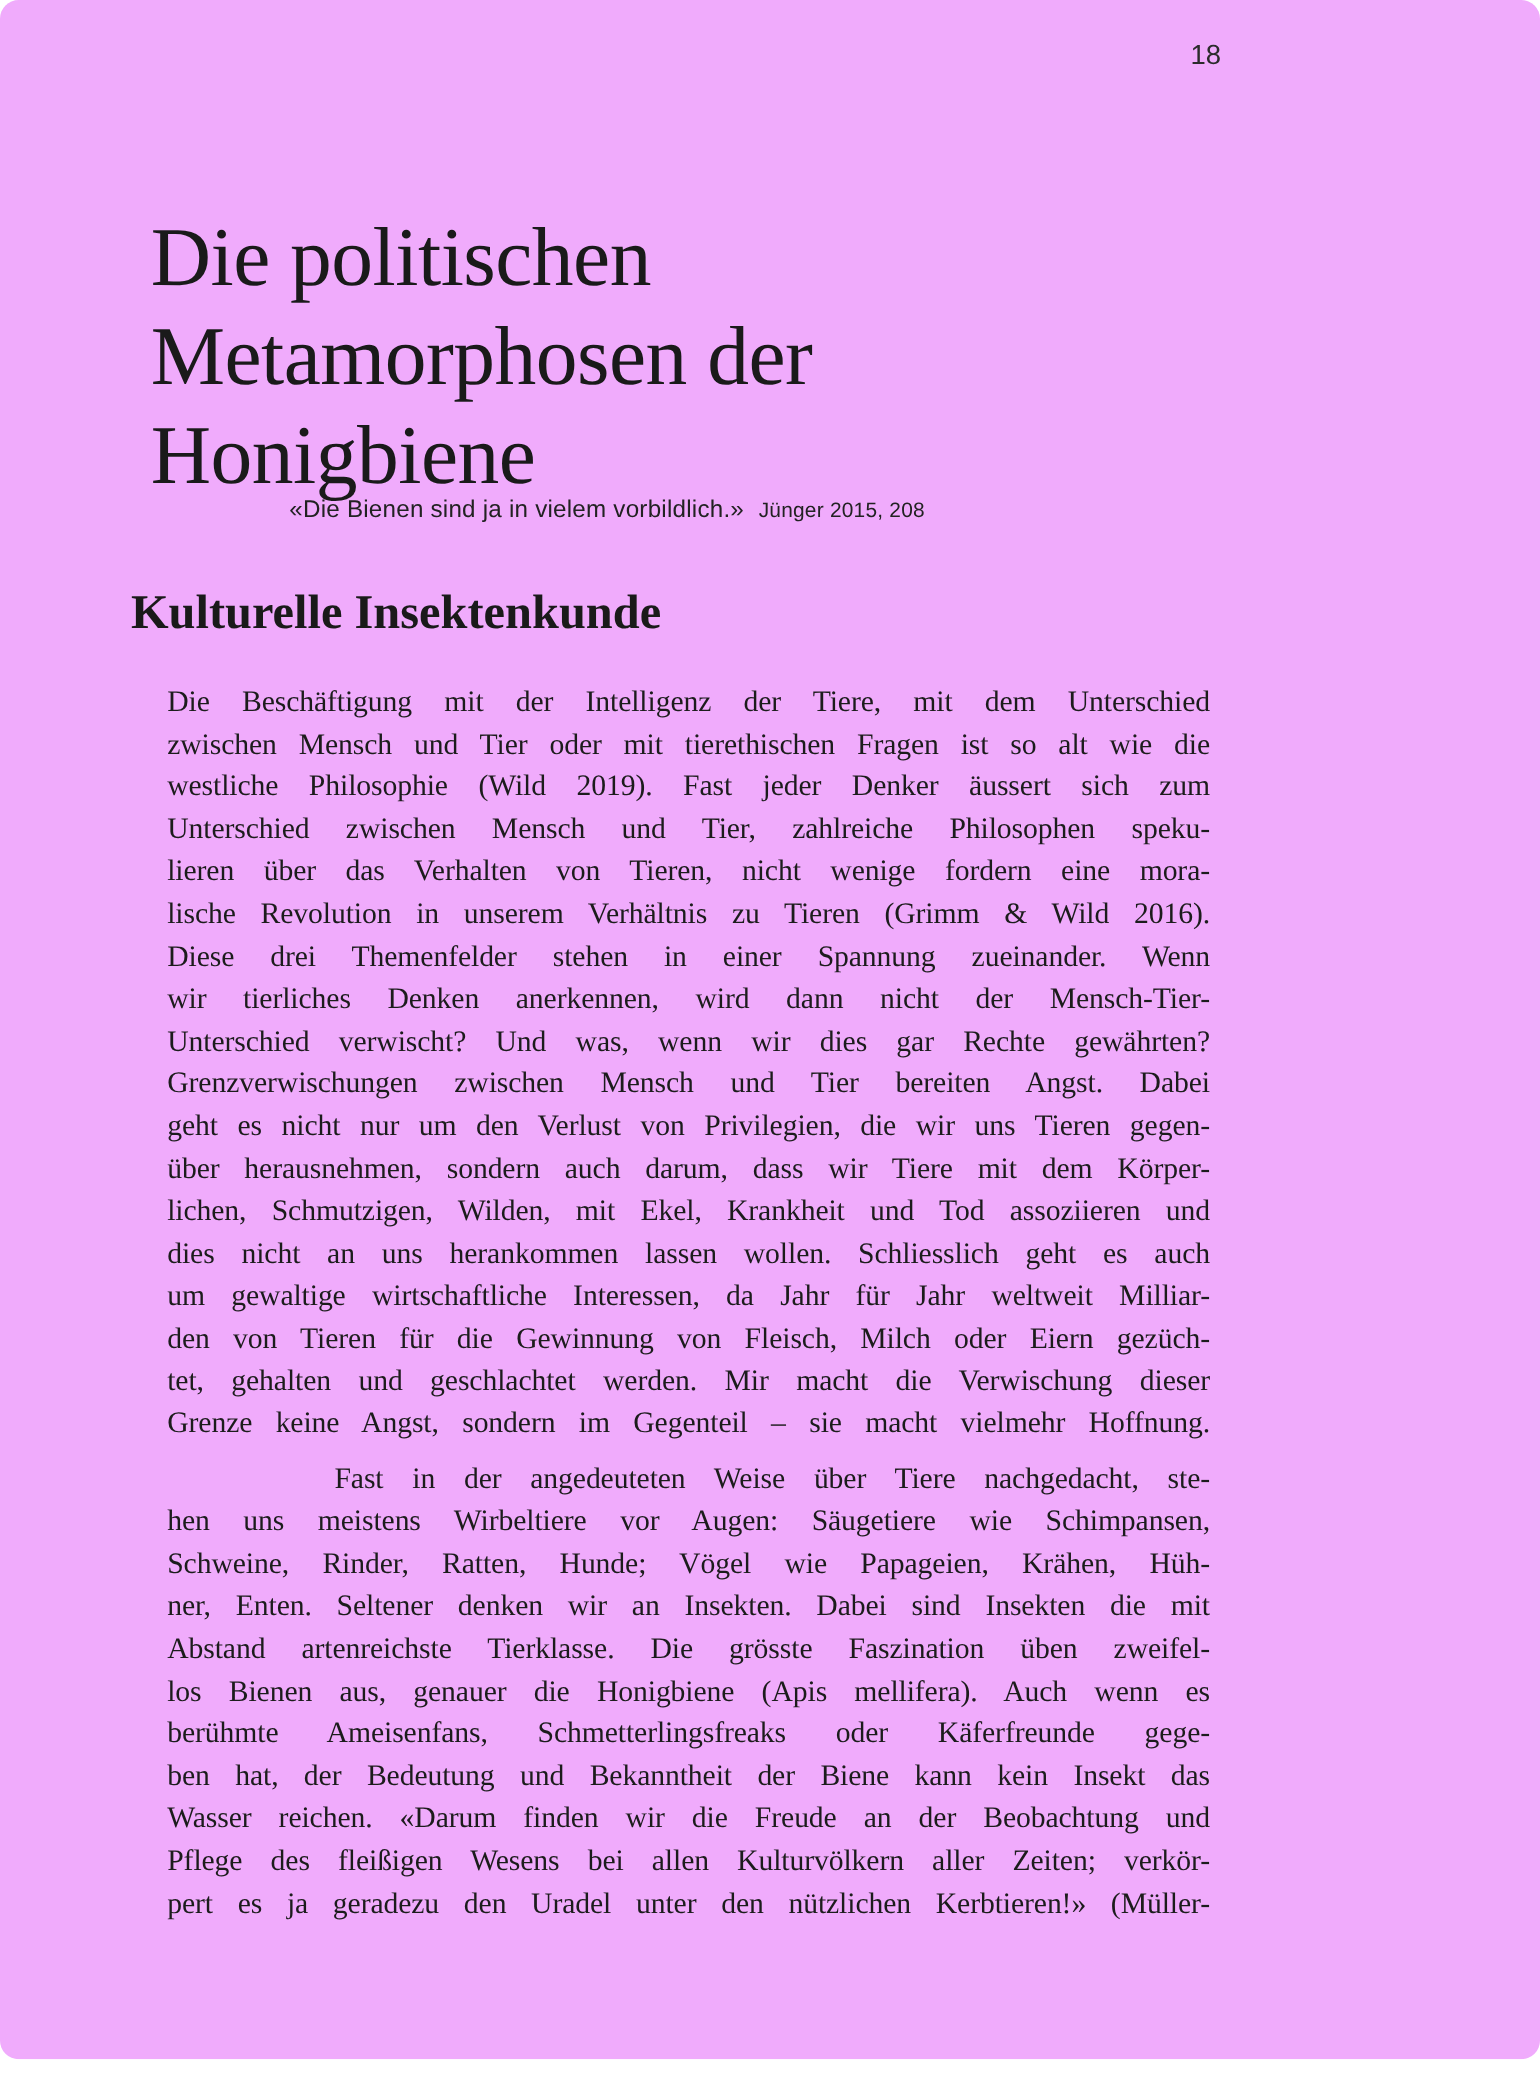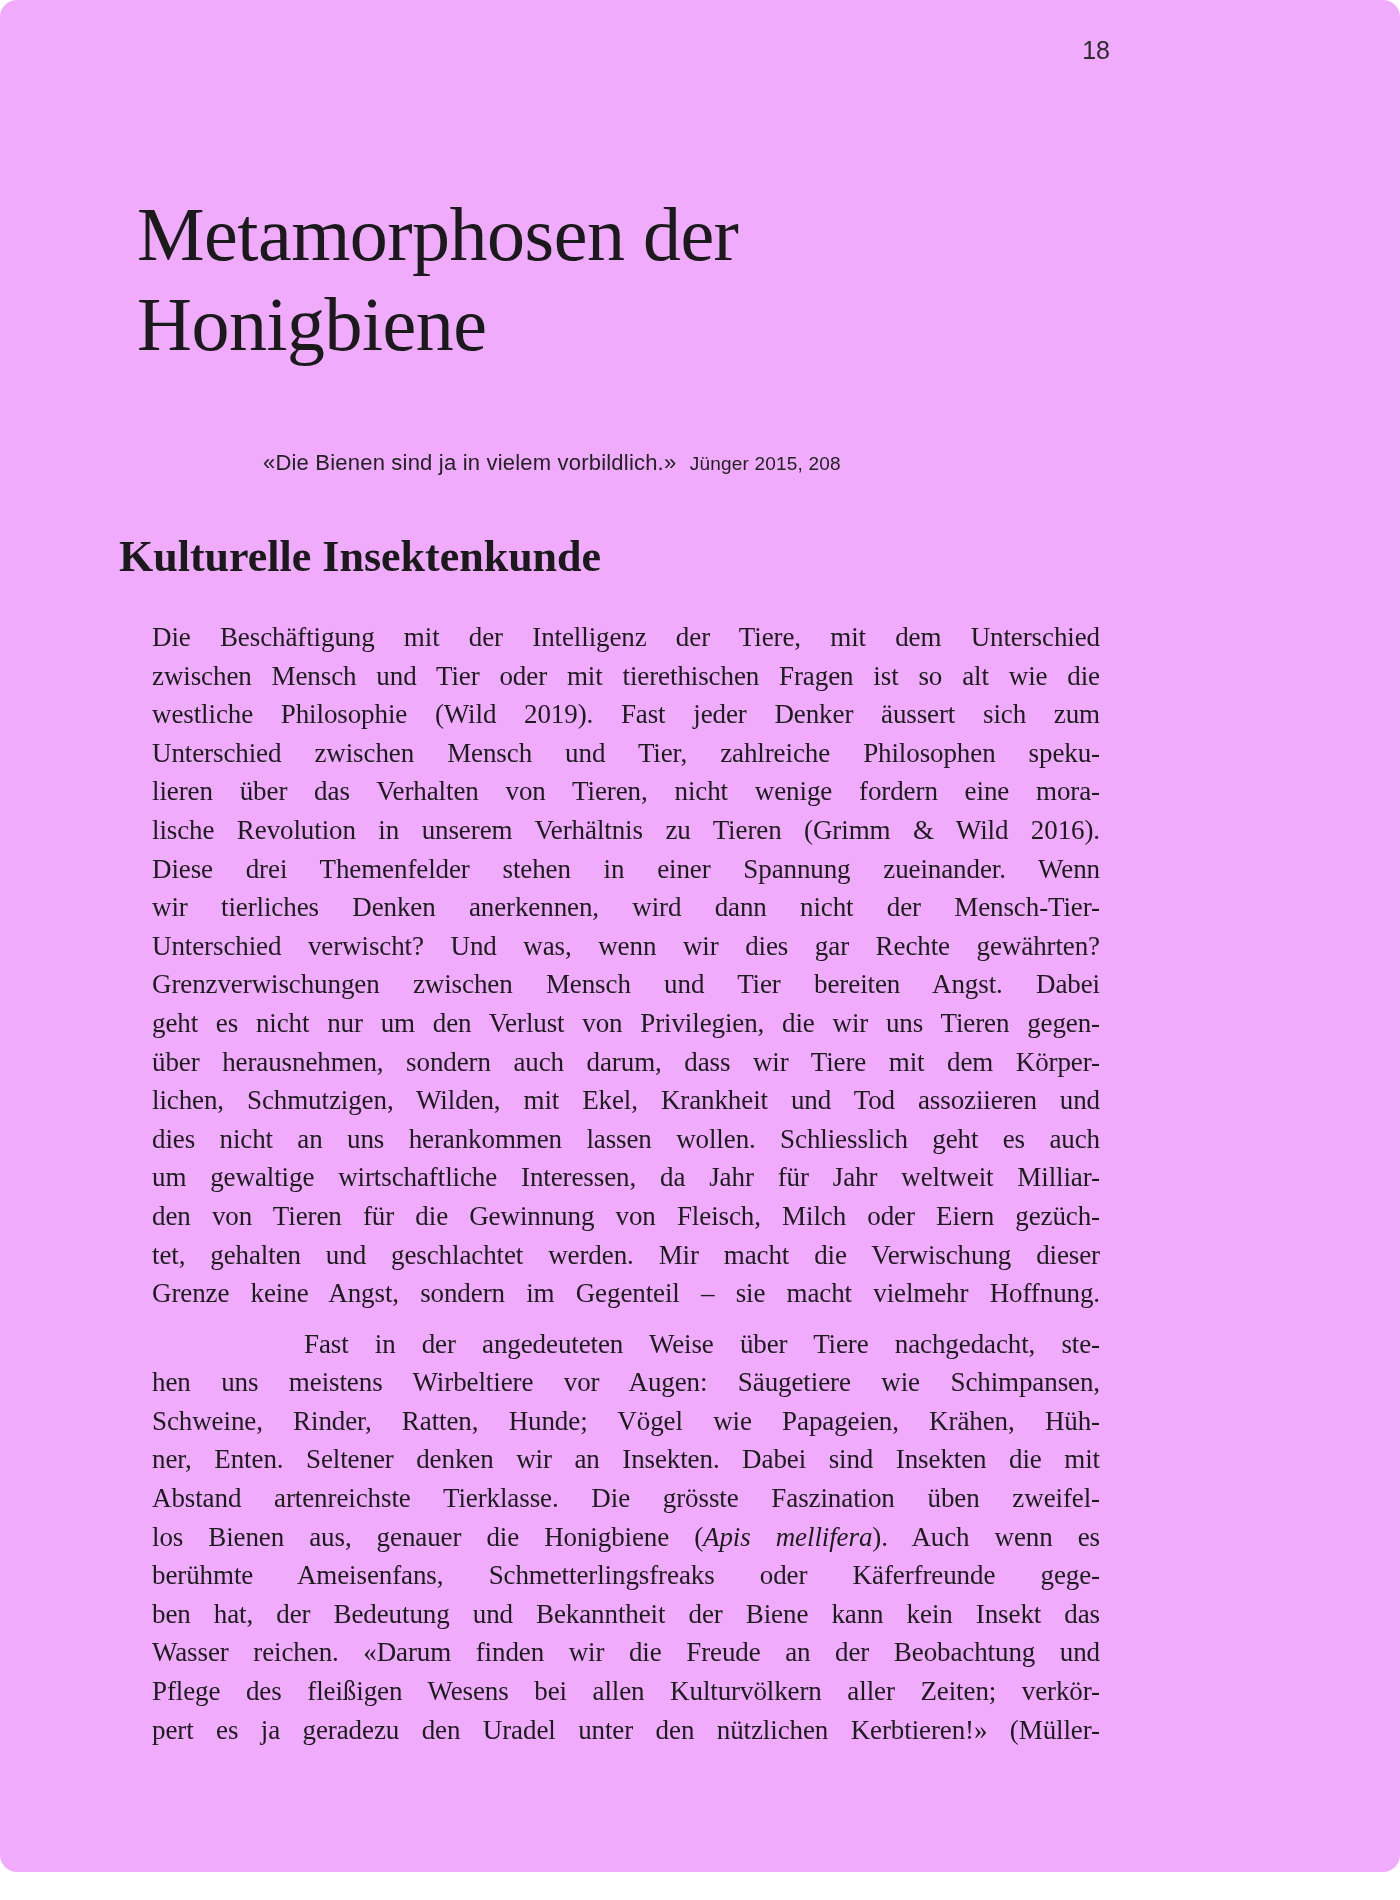--- a/index.html
+++ b/index.html
@@ -70,30 +70,31 @@
     line-height: 38.6px;
     letter-spacing: -0.1px;
     color: #1c1c1c;
   }
   .para { margin: 12px; padding: 0; }
   .body-line {
     text-align: justify;
     text-align-last: justify;
   }
   .first-indent { padding-left: 152px; }
-  .italic { font-style: italic; }
+  .italic { }
 </style>
 </head>
 <body>
 
 <div class="page">
 
   <div class="page-number">18</div>
 
   <h1 class="title">
+      <div>Die politischen</div>
       <div>Metamorphosen der</div>
       <div>Honigbiene</div>
     </h1>
 
   <div class="epigraph">
     <span class="quote">«Die Bienen sind ja in vielem vorbildlich.»</span>
     <span class="source">Jünger 2015, 208</span>
   </div>
 
   <h2 class="section-heading">Kulturelle Insektenkunde</h2>

